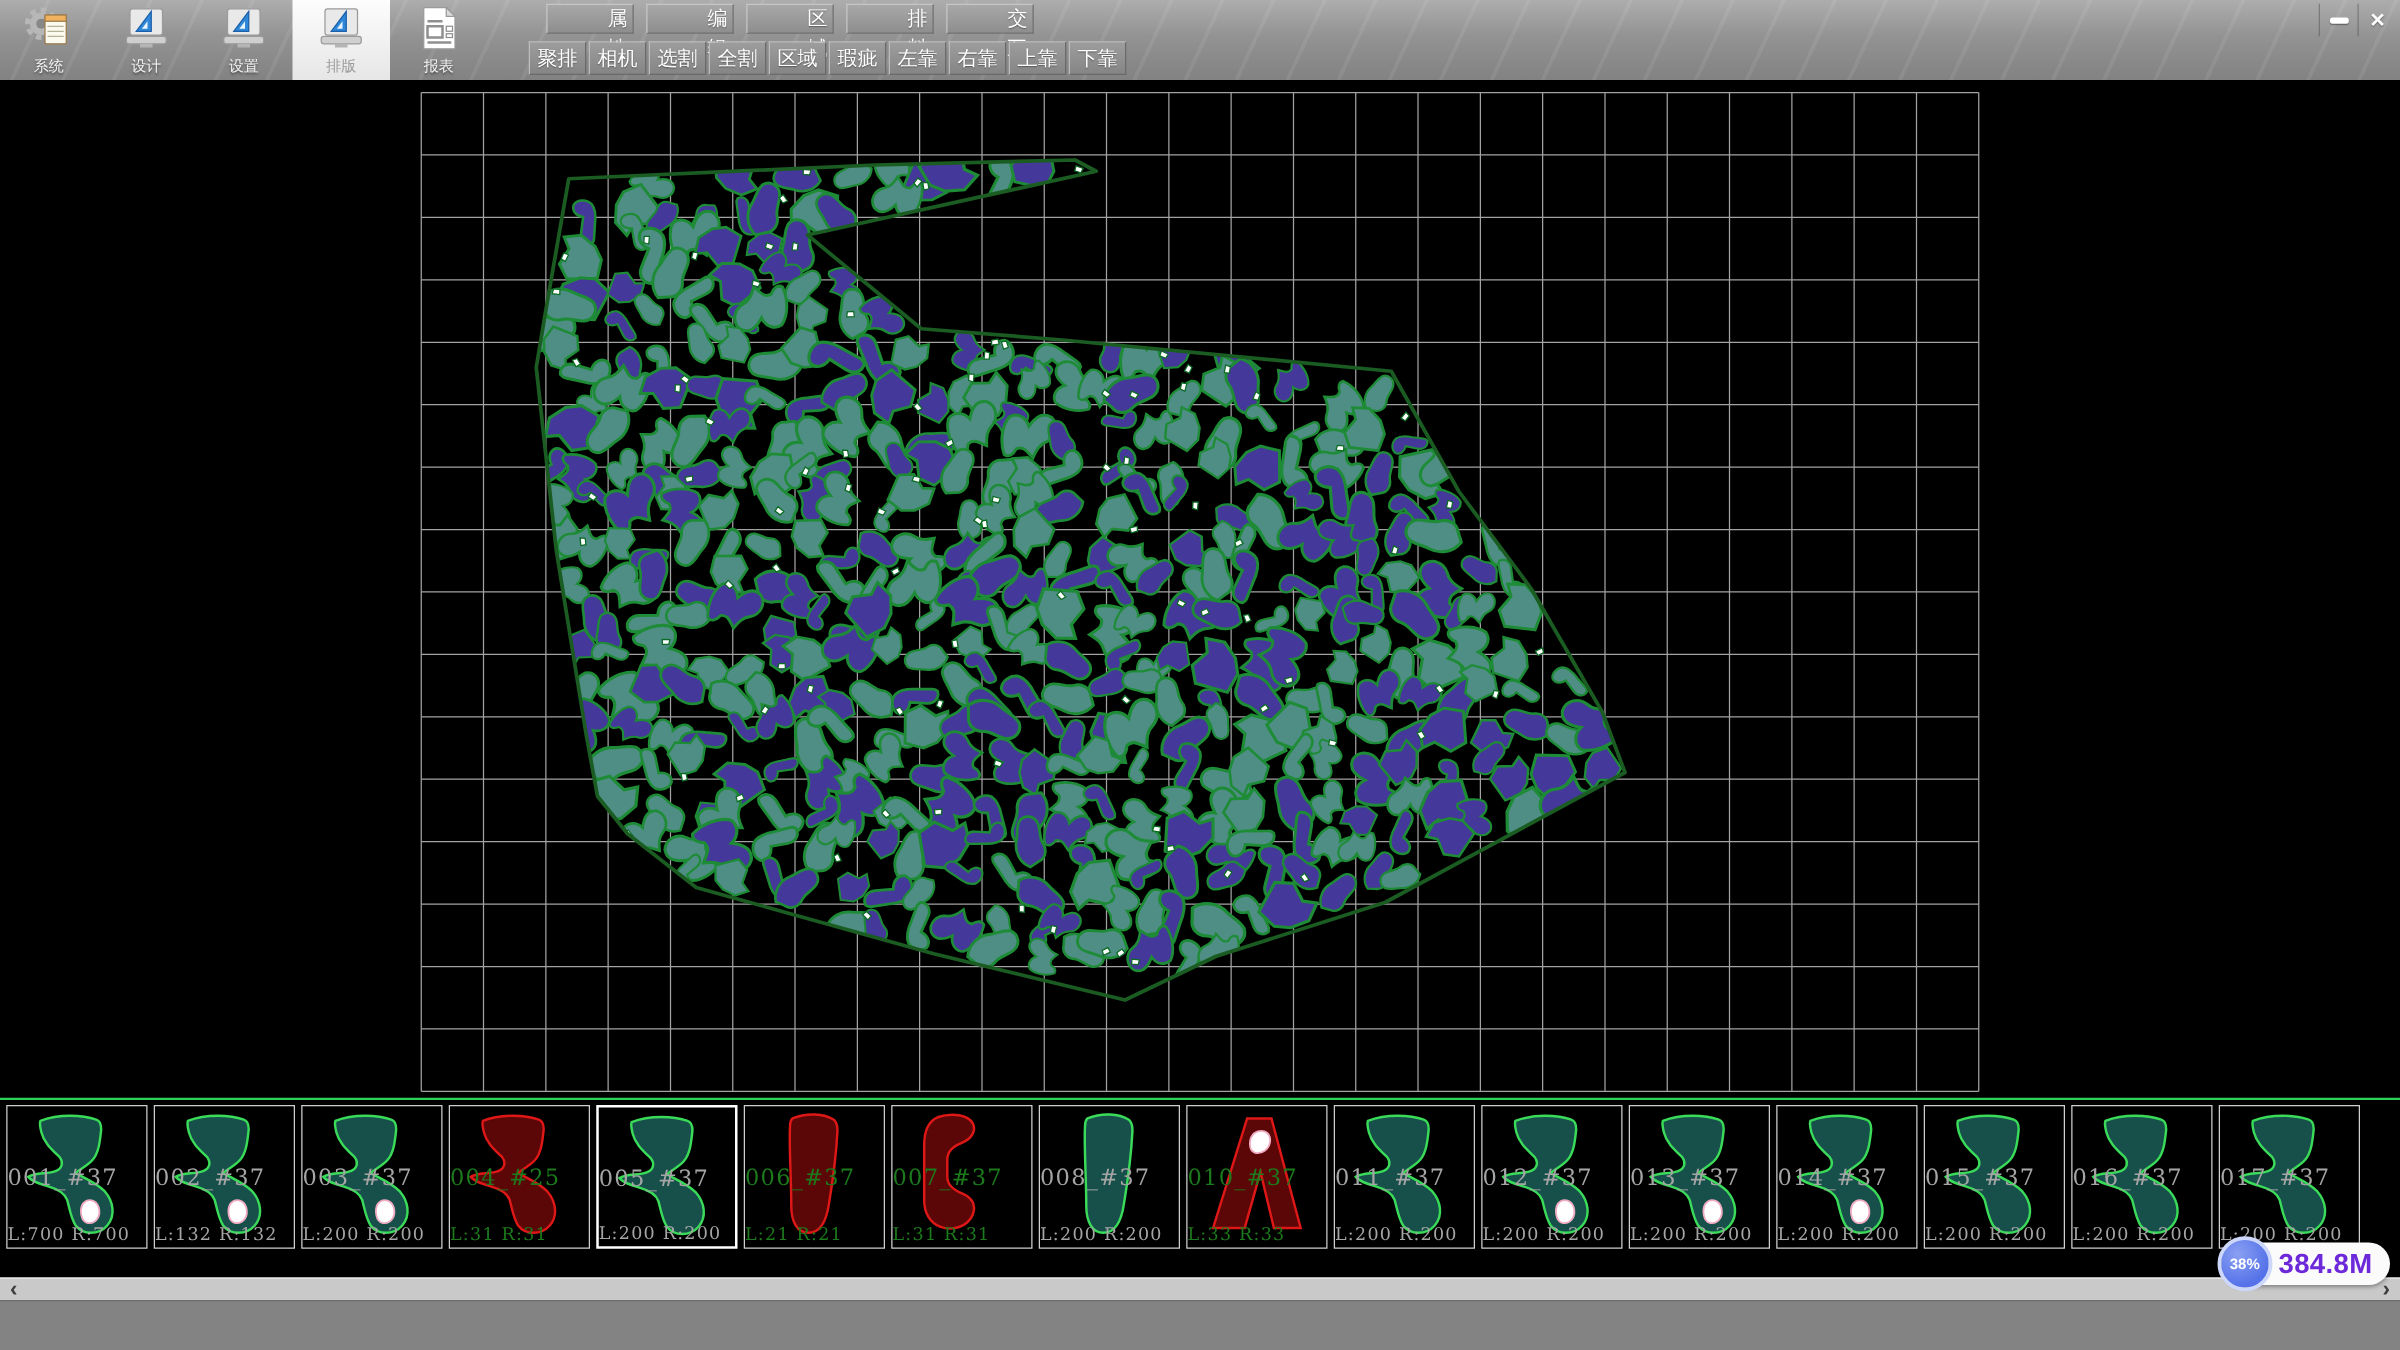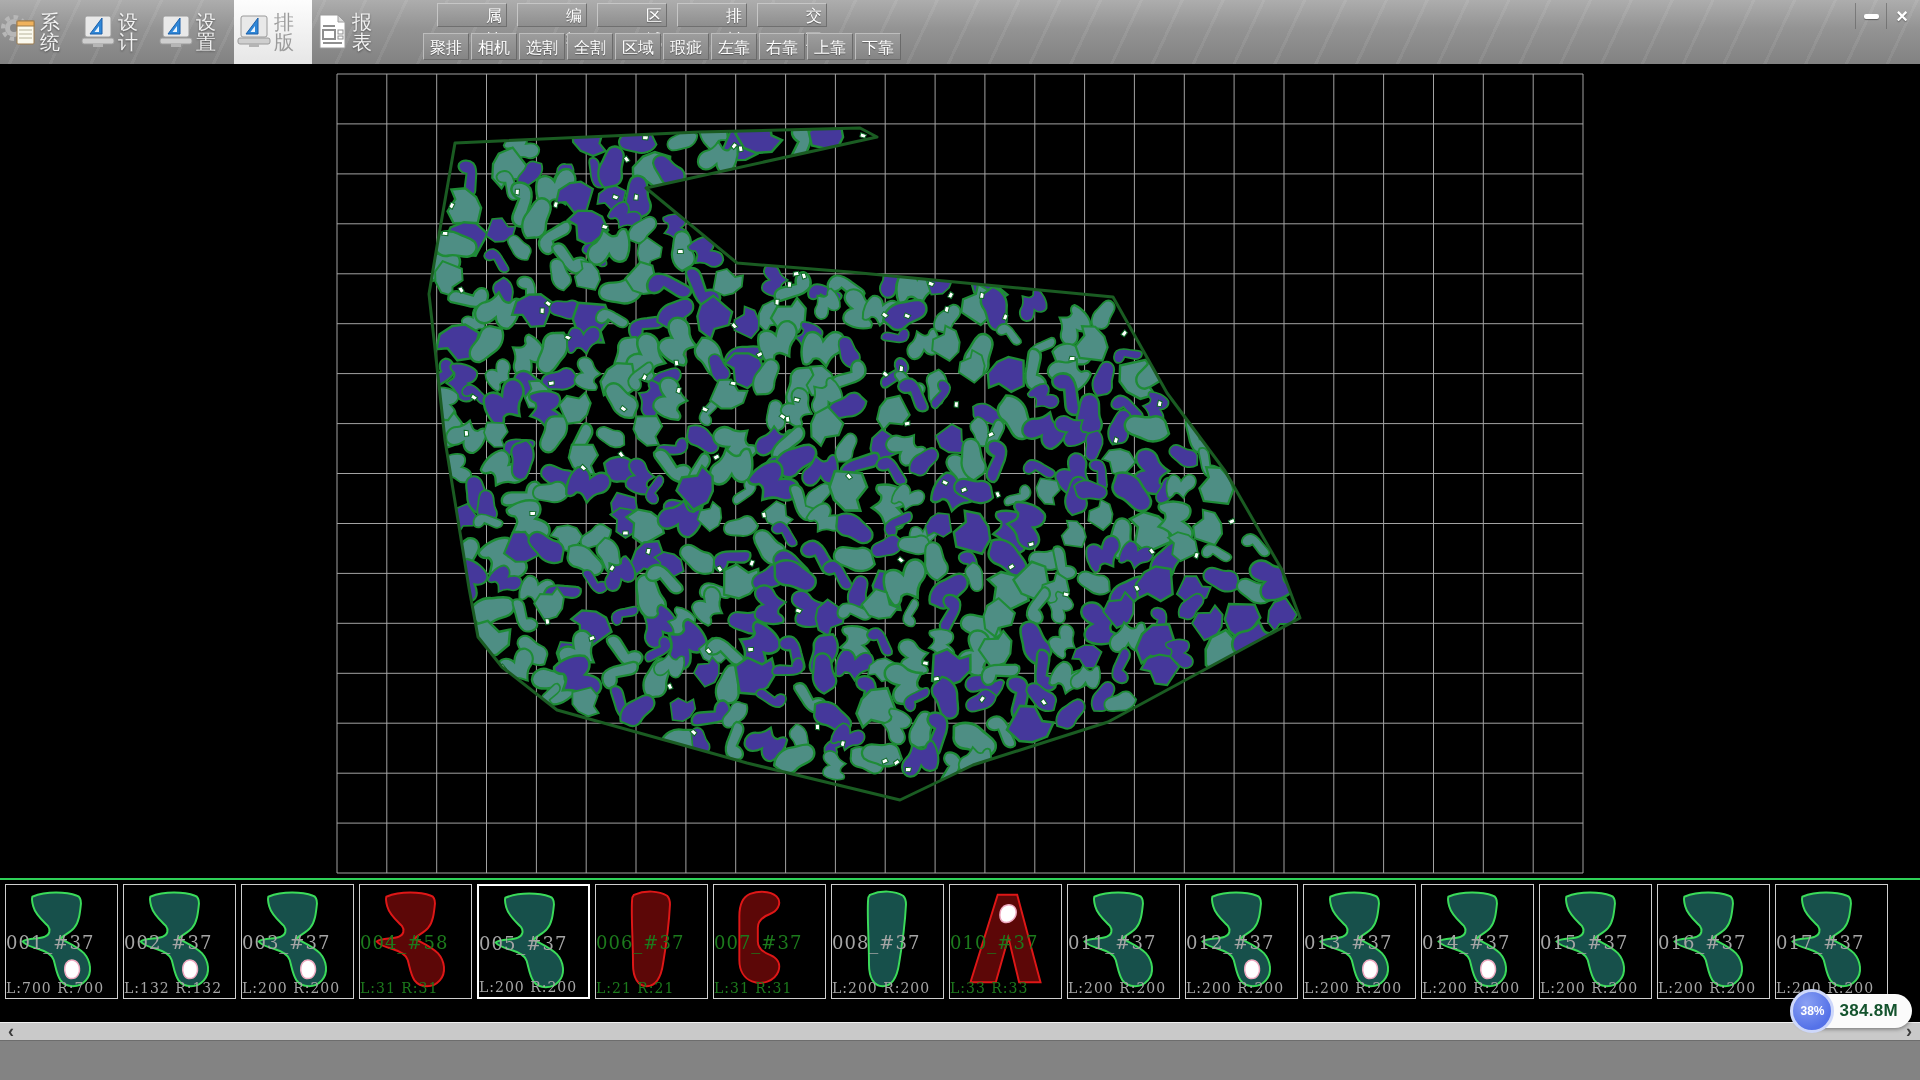--- a/index.html
+++ b/index.html
@@ -4,23 +4,23 @@
 <style>
   html,body{margin:0;padding:0;}
   body{width:1920px;height:1080px;overflow:hidden;position:relative;background:#000;
        font-family:"Liberation Sans",sans-serif;-webkit-font-smoothing:antialiased;}
   
   .toolbar{position:relative;height:64px;
     background:linear-gradient(180deg,#adadad 0%,#939393 45%,#828282 100%);}
   .toolbar::after{content:"";position:absolute;inset:0;pointer-events:none;
     background:repeating-linear-gradient(115deg,transparent 0 34px,rgba(255,255,255,.07) 34px 37px);}
   .apptabs{position:absolute;left:0;top:0;height:64px;display:flex;z-index:2;}
-  .apptab{width:78px;height:64px;display:flex;flex-direction:row;align-items:center;
+  .apptab{width:78px;height:64px;display:flex;flex-direction:column;align-items:center;
     justify-content:flex-end;padding-bottom:1px;box-sizing:border-box;color:#f2f2f2;
-    font-size:20px;text-shadow:0 1px 2px rgba(0,0,0,.45);cursor:default;}
+    font-size:12px;text-shadow:0 1px 2px rgba(0,0,0,.45);cursor:default;}
   .apptab.active{background:linear-gradient(180deg,#fdfdfd,#e6e6e6);color:#9b9b9b;text-shadow:none;}
   .tabicon{height:40px;display:flex;align-items:center;}
   .tablbl{line-height:20px;}
   .menus{position:absolute;left:423px;top:0;z-index:2;}
   .menurow1{display:flex;gap:10px;margin:3px 0 0 14px;}
   .mbtn1{width:70px;height:24px;line-height:24px;text-align:center;color:#fff;font-size:16px;
     text-shadow:0 1px 1px rgba(0,0,0,.4);background:linear-gradient(#a8a8a8,#8e8e8e);
     border:1px solid #6f6f6f;border-top-color:#c6c6c6;border-left-color:#c6c6c6;
     box-sizing:border-box;cursor:default;padding-left:44px;}
   .menurow2{display:flex;gap:2px;margin:6px 0 0 0;}
@@ -52,21 +52,21 @@
   .hscroll{position:relative;height:18px;background:#c9c9c9;border-top:1px solid #efefef;box-sizing:border-box;}
   .harrow{position:absolute;top:0;width:22px;height:17px;display:flex;align-items:center;
     justify-content:center;color:#3c3c3c;font-size:18px;font-weight:bold;cursor:default;}
   .harrow.left{left:0;}
   .harrow.right{right:0;}
   .statusbar{height:40px;background:#838383;border-top:1px solid #6d6d6d;box-sizing:border-box;}
   
   .membadge{position:absolute;right:8px;bottom:52px;height:34px;background:#fbfbfb;
     border-radius:17px;padding:0 14px 0 46px;display:flex;align-items:center;z-index:5;
     box-shadow:0 1px 4px rgba(0,0,0,.45);}
-  .memtext{font-size:17px;color:#14532d;font-weight:bold;letter-spacing:.3px;}
+  .memtext{font-size:22px;color:#6d28d9;font-weight:bold;letter-spacing:.3px;}
   .memcircle{position:absolute;left:-3px;top:-5px;width:44px;height:44px;border-radius:50%;
     background:radial-gradient(circle at 35% 30%,#8aa0f3,#5572e8 70%);
     border:3px solid #cdd7fa;box-sizing:border-box;display:flex;align-items:center;
     justify-content:center;color:#fff;font-size:12px;font-weight:bold;}
 </style>
 </head>
 <body>
 
 <div class="toolbar">
   <div class="apptabs">
@@ -772,21 +772,21 @@
         <path d="M20,10 C35,4 55,5 66,9 C69,10 70,13 70,17 C69,27 68,36 63,42 C59,47 53,49 49,53 C56,57 66,61 73,68 C80,76 82,88 75,96 C68,104 55,104 49,96 C45,90 44,82 42,75 C40,69 34,66 27,64 C20,62 13,60 10,56 C16,52 26,54 33,51 C38,49 39,44 36,40 C30,34 23,28 21,20 C20,16 19,13 20,10 Z" fill="#17504b" stroke="#3bdb5a" stroke-width="2"></path>
         <path d="M55,78 C59,73 66,75 68,81 C70,88 66,95 59,94 C53,93 52,83 55,78 Z" fill="#ffffff" stroke="#efa9c0" stroke-width="1.5"></path>
       </svg>
       <div class="tlabel" style="color:#a5a5a5">003_#37</div>
       <div class="tlr" style="color:#a5a5a5">L:200 R:200</div>
     </div>
     <div class="tile">
       <svg viewBox="0 0 100 110">
         <path d="M20,10 C35,4 55,5 66,9 C69,10 70,13 70,17 C69,27 68,36 63,42 C59,47 53,49 49,53 C56,57 66,61 73,68 C80,76 82,88 75,96 C68,104 55,104 49,96 C45,90 44,82 42,75 C40,69 34,66 27,64 C20,62 13,60 10,56 C16,52 26,54 33,51 C38,49 39,44 36,40 C30,34 23,28 21,20 C20,16 19,13 20,10 Z" fill="#5c0707" stroke="#de1717" stroke-width="2"></path>
       </svg>
-      <div class="tlabel" style="color:#1c7a1c">004_#58</div>
+      <div class="tlabel" style="color:#1c7a1c">004_#25</div>
       <div class="tlr" style="color:#1c7a1c">L:31 R:31</div>
     </div>
     <div class="tile selected">
       <svg viewBox="0 0 100 110">
         <path d="M20,10 C35,4 55,5 66,9 C69,10 70,13 70,17 C69,27 68,36 63,42 C59,47 53,49 49,53 C56,57 66,61 73,68 C80,76 82,88 75,96 C68,104 55,104 49,96 C45,90 44,82 42,75 C40,69 34,66 27,64 C20,62 13,60 10,56 C16,52 26,54 33,51 C38,49 39,44 36,40 C30,34 23,28 21,20 C20,16 19,13 20,10 Z" fill="#17504b" stroke="#3bdb5a" stroke-width="2"></path>
       </svg>
       <div class="tlabel" style="color:#a5a5a5">005_#37</div>
       <div class="tlr" style="color:#a5a5a5">L:200 R:200</div>
     </div>
     <div class="tile">

